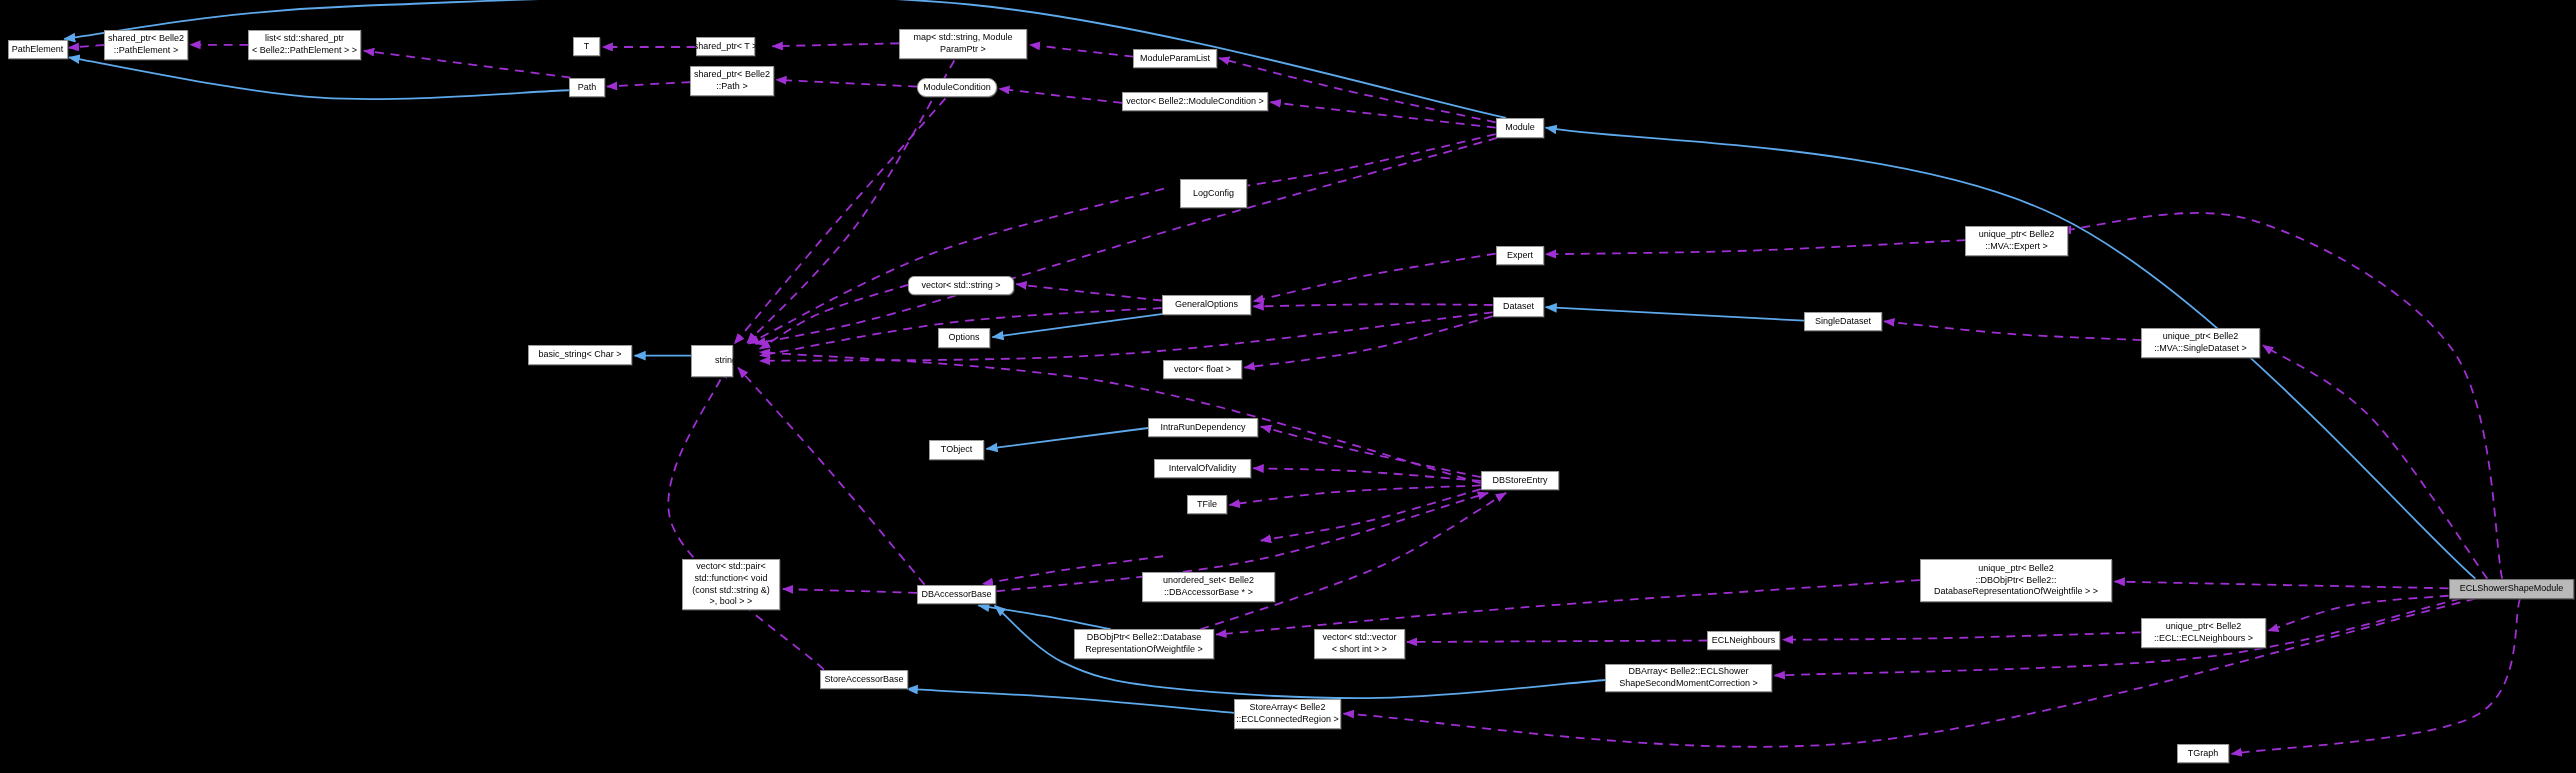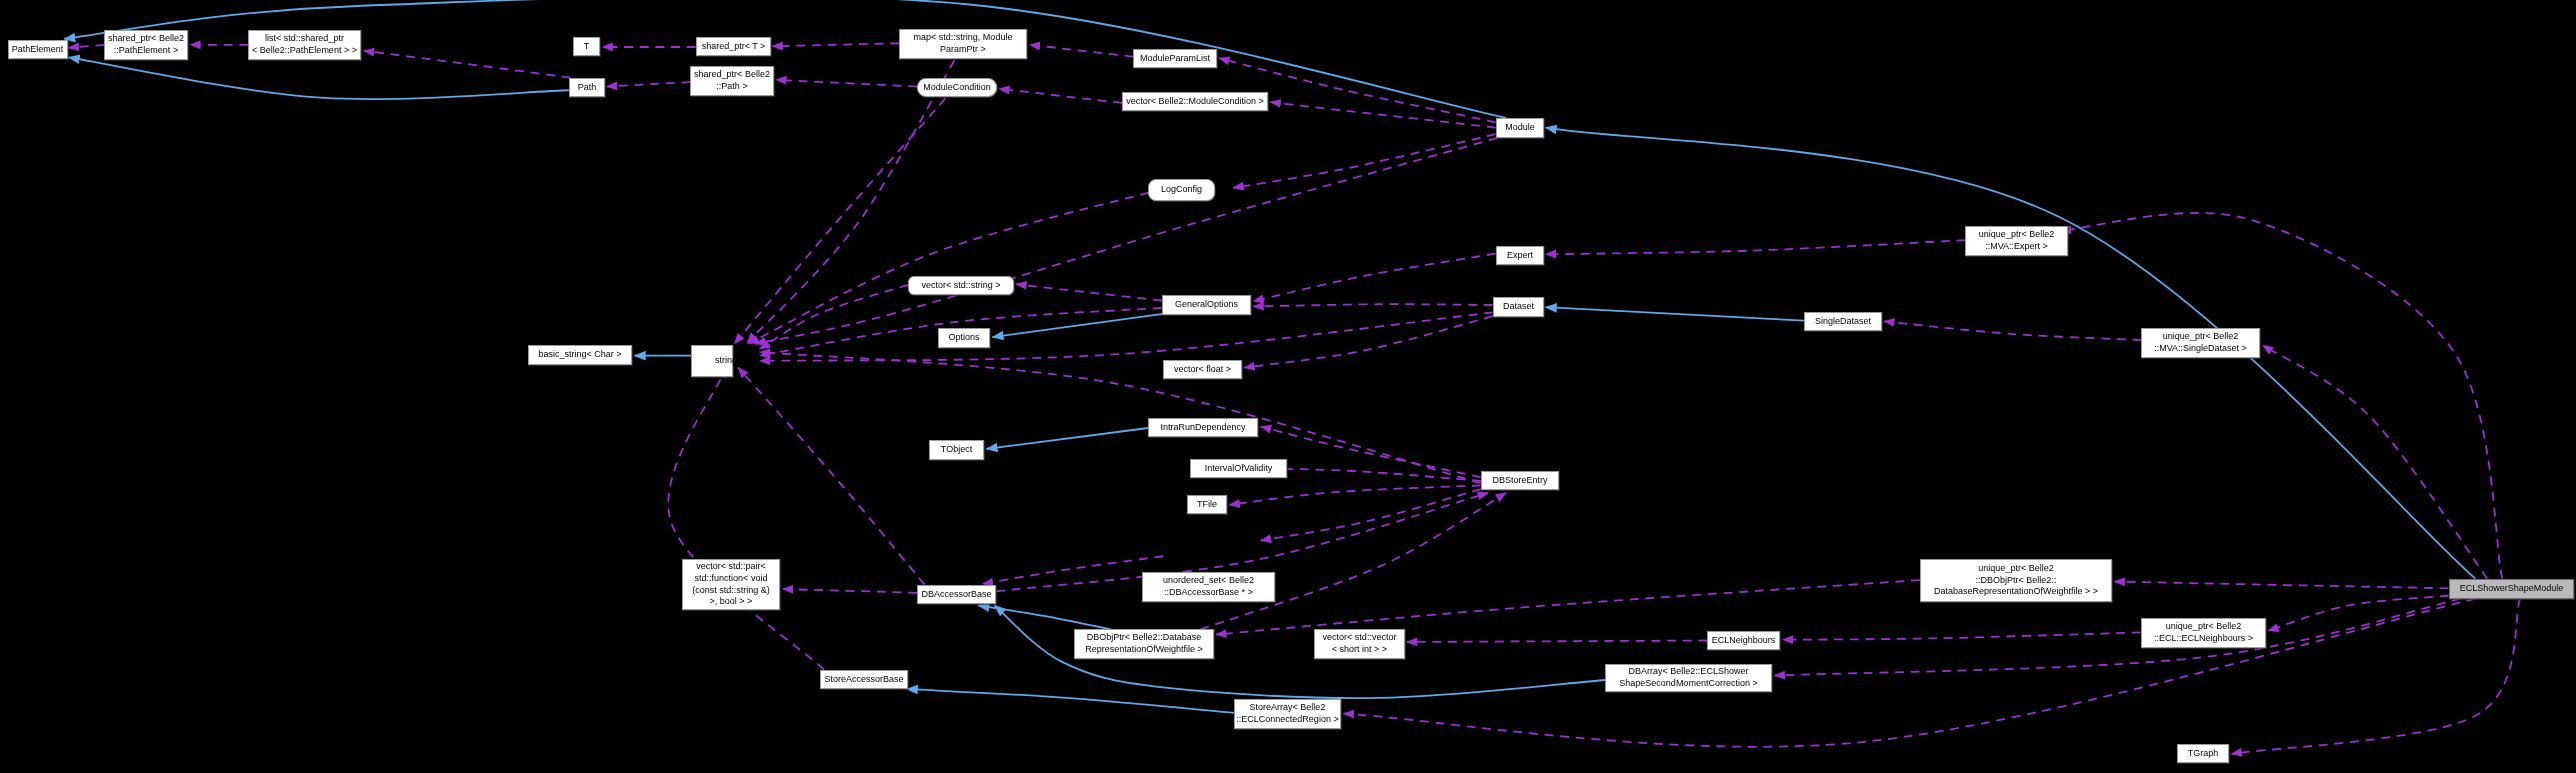--- a/index.html
+++ b/index.html
@@ -139,21 +139,21 @@
       <div class="node-line">shared_ptr&lt; Belle2</div>
       <div class="node-line">::PathElement &gt;</div>
     </div>
     <div class="node" style="left: 248px; top: 30px; width: 113px; height: 30px;">
       <div class="node-line">list&lt; std::shared_ptr</div>
       <div class="node-line">&lt; Belle2::PathElement &gt; &gt;</div>
     </div>
     <div class="node" style="left: 573px; top: 37px; width: 27px; height: 19.4px;">
       <div class="node-line">T</div>
     </div>
-    <div class="node" style="left: 696px; top: 37px; width: 75px; height: 19.4px;">
+    <div class="node" style="left: 696px; top: 37px; width: 59px; height: 19.4px;">
       <div class="node-line">shared_ptr&lt; T &gt;</div>
     </div>
     <div class="node" style="left: 899px; top: 29px; width: 128px; height: 30px;">
       <div class="node-line">map&lt; std::string, Module</div>
       <div class="node-line">ParamPtr &gt;</div>
     </div>
     <div class="node" style="left: 569px; top: 78px; width: 36px; height: 19.4px;">
       <div class="node-line">Path</div>
     </div>
     <div class="node" style="left: 690px; top: 66px; width: 84px; height: 30px;">
@@ -165,21 +165,21 @@
     </div>
     <div class="node" style="left: 1133px; top: 49px; width: 84px; height: 19.4px;">
       <div class="node-line">ModuleParamList</div>
     </div>
     <div class="node" style="left: 1122px; top: 92px; width: 146px; height: 19.4px;">
       <div class="node-line">vector&lt; Belle2::ModuleCondition &gt;</div>
     </div>
     <div class="node" style="left: 1496px; top: 118px; width: 48px; height: 20px;">
       <div class="node-line">Module</div>
     </div>
-    <div class="node" style="left: 1148px; top: 179px; width: 67px; height: 22px; border-radius: 8px;">
+    <div class="node" style="left: 1180px; top: 179px; width: 67px; height: 29px;">
       <div class="node-line">LogConfig</div>
     </div>
     <div class="node" style="left: 1496px; top: 246px; width: 48px; height: 19.4px;">
       <div class="node-line">Expert</div>
     </div>
     <div class="node" style="left: 1162px; top: 295px; width: 89px; height: 20px;">
       <div class="node-line">GeneralOptions</div>
     </div>
     <div class="node" style="left: 908px; top: 276px; width: 106px; height: 19.4px; border-radius: 6px;">
       <div class="node-line">vector&lt; std::string &gt;</div>
@@ -209,21 +209,21 @@
     </div>
     <div class="node" style="left: 691px; top: 345px; width: 42px; height: 32px; padding-left: 28px;">
       <div class="node-line">string</div>
     </div>
     <div class="node" style="left: 929px; top: 440px; width: 55px; height: 20px;">
       <div class="node-line">TObject</div>
     </div>
     <div class="node" style="left: 1148px; top: 418px; width: 110px; height: 19.4px;">
       <div class="node-line">IntraRunDependency</div>
     </div>
-    <div class="node" style="left: 1154px; top: 459px; width: 97px; height: 19.4px; margin-left: 36px;">
+    <div class="node" style="left: 1154px; top: 459px; width: 97px; height: 19.4px;">
       <div class="node-line">IntervalOfValidity</div>
     </div>
     <div class="node" style="left: 1187px; top: 495px; width: 40px; height: 19.4px;">
       <div class="node-line">TFile</div>
     </div>
     <div class="node" style="left: 1142px; top: 526px; width: 133px; height: 30px; margin-top: 46px;">
       <div class="node-line">unordered_set&lt; Belle2</div>
       <div class="node-line">::DBAccessorBase * &gt;</div>
     </div>
     <div class="node" style="left: 1481px; top: 471px; width: 78px; height: 19.4px;">

